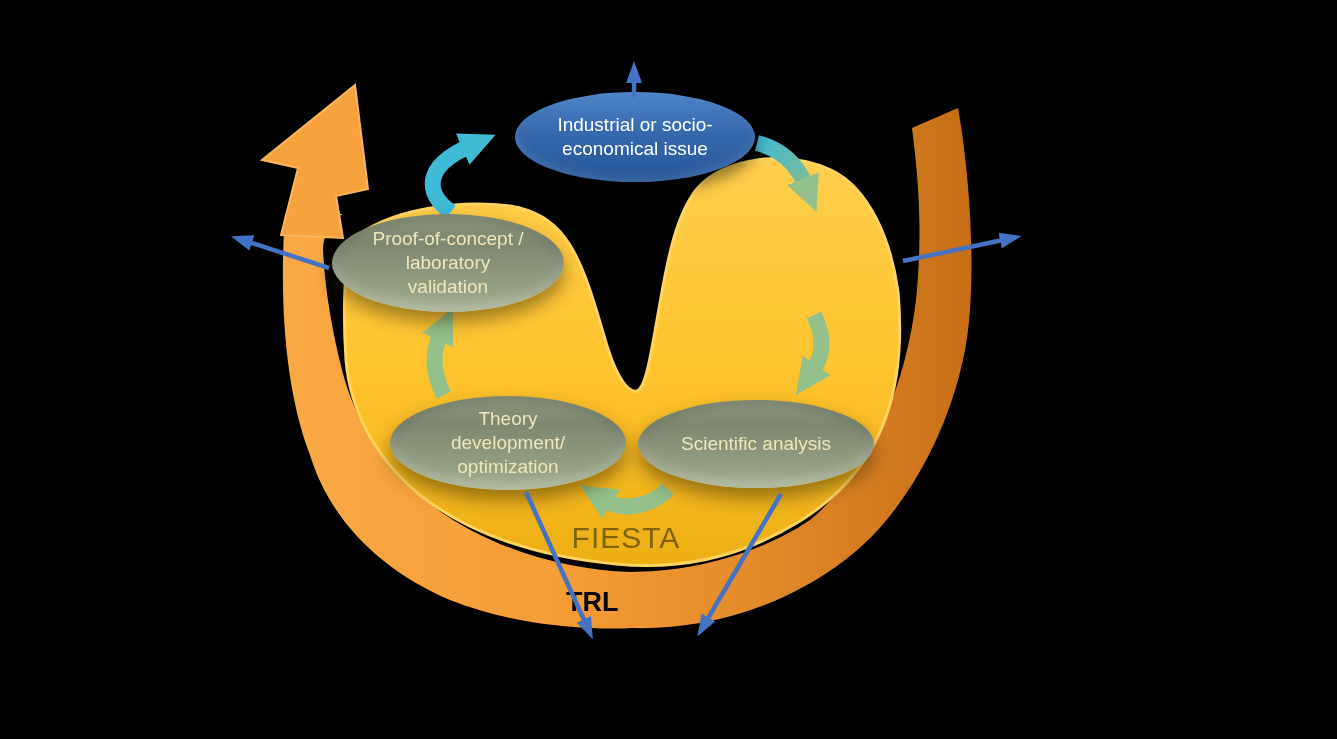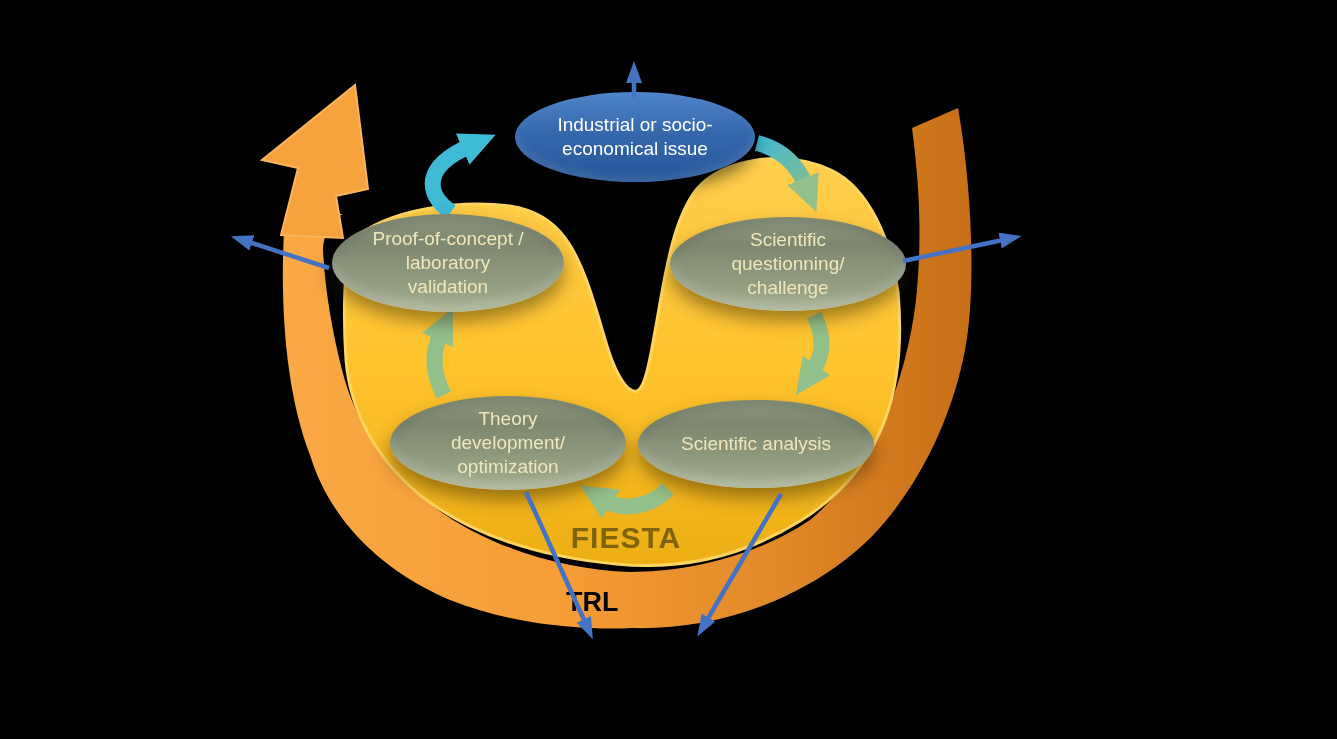--- a/index.html
+++ b/index.html
@@ -24,21 +24,21 @@
     color:#FFFFFF;
     box-shadow:0 8px 16px rgba(0,0,0,.5), inset 0 -4px 10px rgba(255,255,255,.12);
   }
   #node-issue   {left:515px;top:92px; width:240px;height:90px;}
   #node-proof   {left:332px;top:214px;width:232px;height:98px;}
   #node-question{left:670px;top:217px;width:236px;height:94px;}
   #node-theory  {left:390px;top:396px;width:236px;height:94px;}
   #node-analysis{left:638px;top:400px;width:236px;height:88px;}
   .fiesta-label{
     position:absolute;left:546px;top:521px;width:160px;text-align:center;
-    font-size:30px;font-weight:bold;color:#7E640A;letter-spacing:1px;
+    font-size:30px;font-weight:normal;color:#7E640A;letter-spacing:1px;
   }
   .trl-label{
     position:absolute;left:566px;top:587px;width:120px;
     font-size:27px;font-weight:bold;color:#000000;
   }
 </style>
 </head>
 <body>
 
 <div class="stage">
@@ -115,25 +115,20 @@
 
   <div class="node" id="node-proof">
     <span>Proof-of-concept /
 laboratory
 validation</span>
   </div>
   <div class="node node--blue" id="node-issue">
     <span>Industrial or socio-
 economical issue</span>
   </div>
-  <div class="node" id="node-question">
-    <span>Scientific
-questionning/
-challenge</span>
-  </div>
   <div class="node" id="node-analysis">
     <span>Scientific analysis</span>
   </div>
   <div class="node" id="node-theory">
     <span>Theory
 development/
 optimization</span>
   </div>
 
   <div class="fiesta-label">FIESTA</div>

